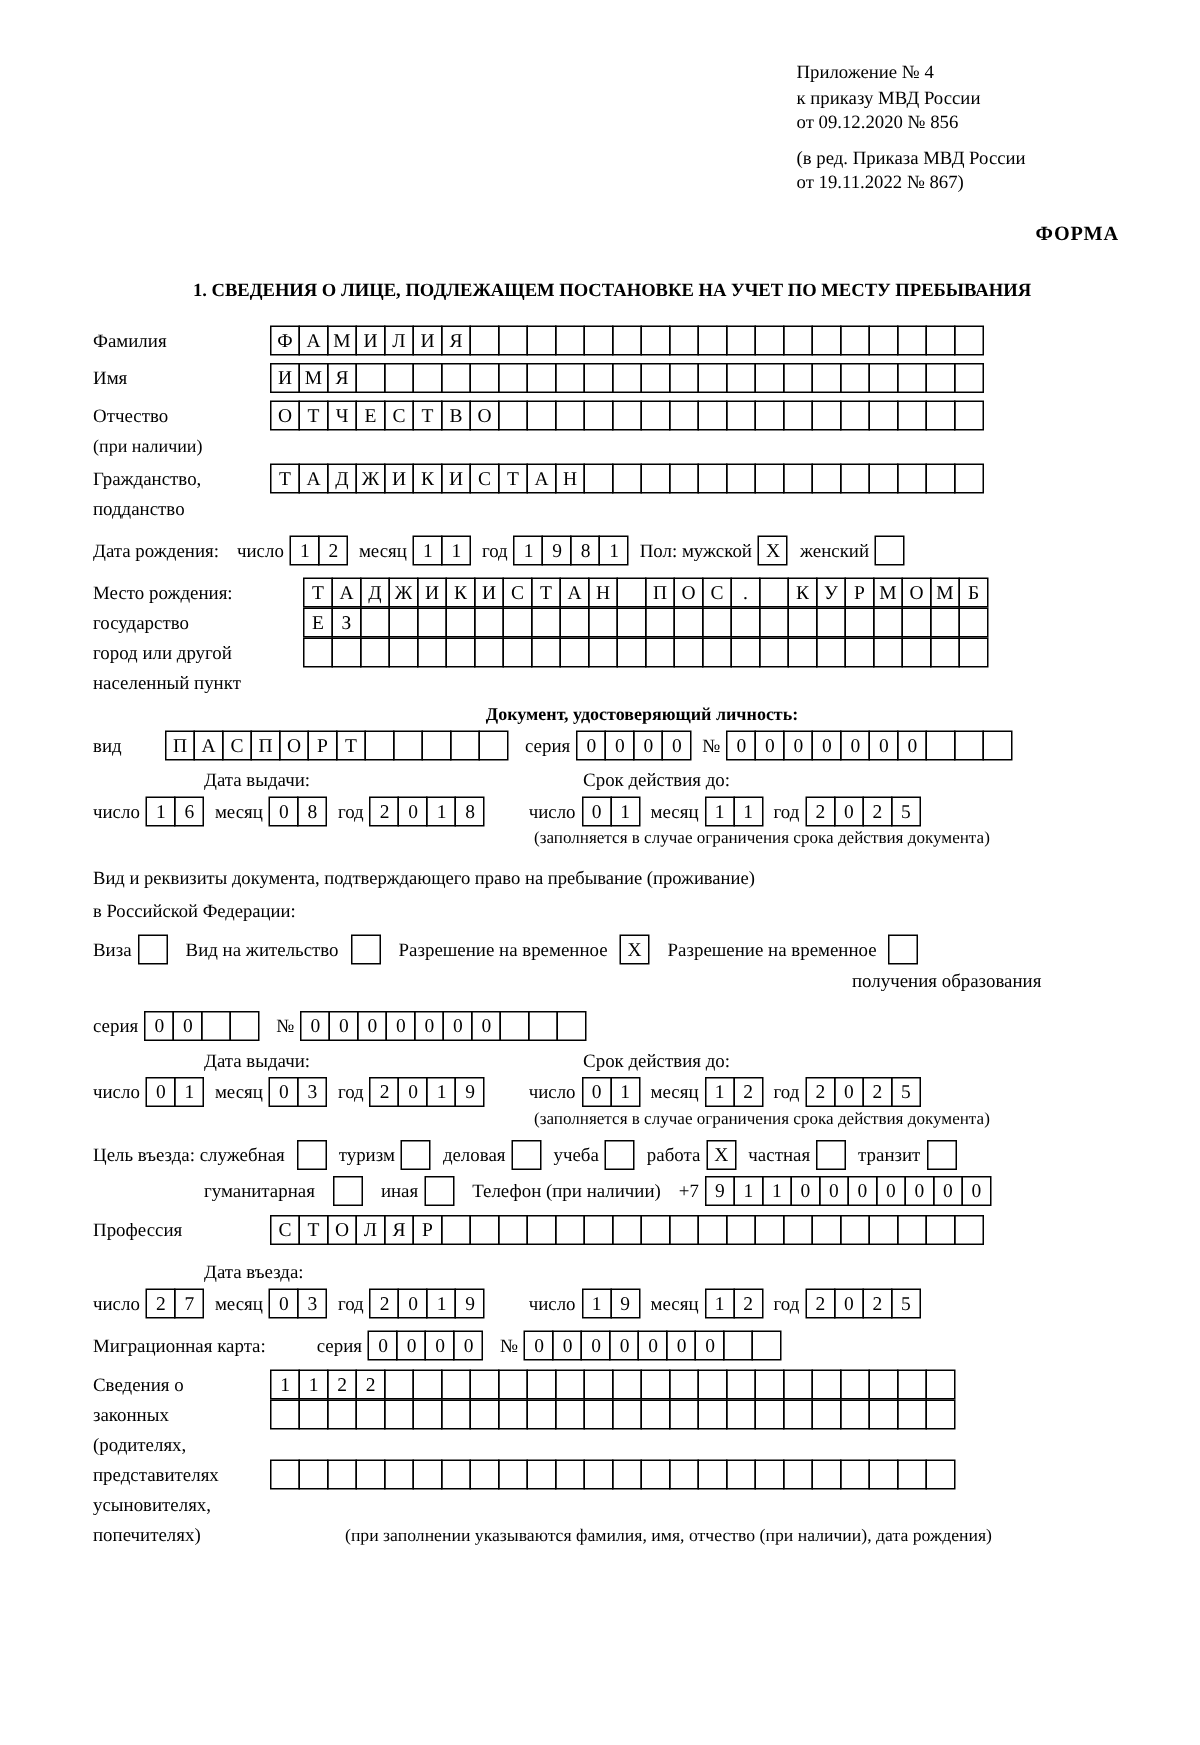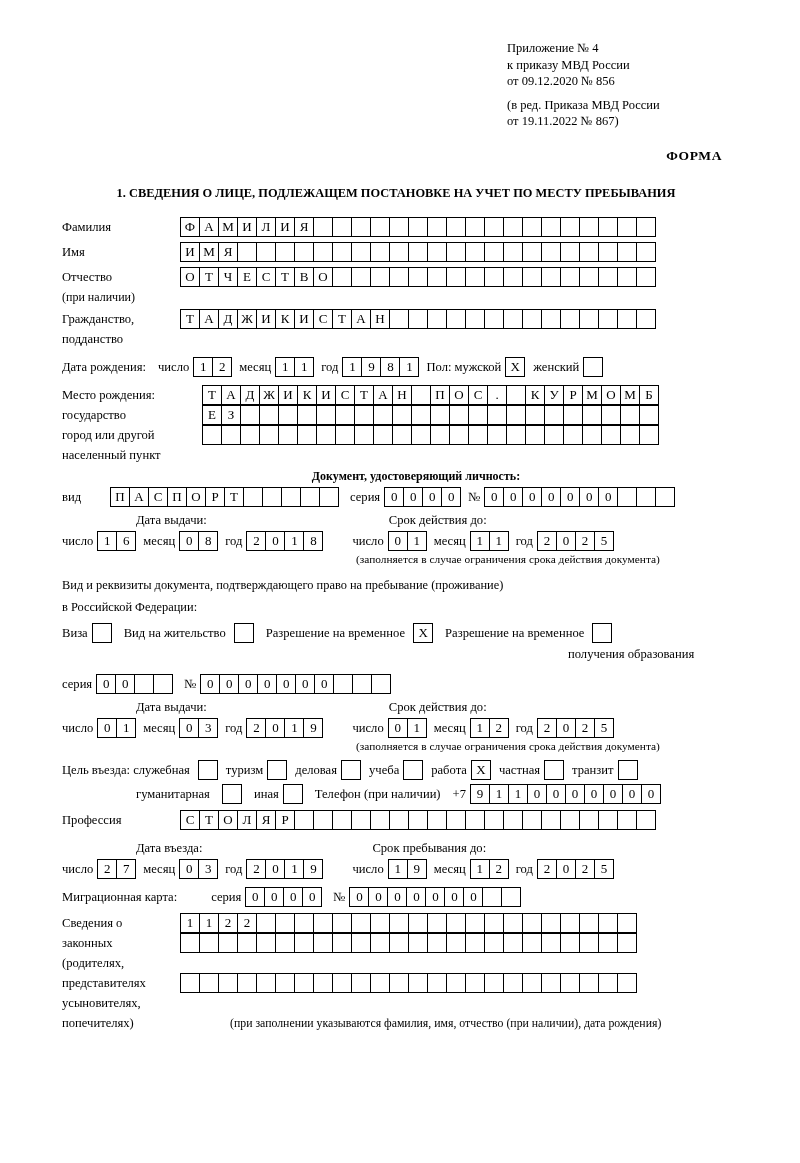--- a/index.html
+++ b/index.html
@@ -7,21 +7,21 @@
     width:800px;
     font-family:"Liberation Serif", serif;
     color:#000;
     -webkit-font-smoothing:none;
   }
   .page{
     position:relative;
     width:800px;
     height:1163px;
     box-sizing:border-box;
-    padding:40px 64px 10px 56px;
+    padding:40px 40px 10px 56px;
   }
   
   .hdr{
     text-align:left;
     font-size:12.5px;
     line-height:1.32;
     width:215px;
     margin-left:auto;
     margin-right:14px;
   }
@@ -592,21 +592,20 @@
         <div class="bx"></div>
         <div class="bx"></div>
         <div class="bx"></div>
         <div class="bx"></div>
         <div class="bx"></div>
       </div>
   </div>
 
   <div class="row" style="margin-top:8px">
     <div class="lbl" style="padding-left:80px">Дата въезда:</div>
-    <div class="lbl" style="padding-left:170px">Срок пребывания до:</div>
   </div>
 
   <div class="row fieldline" style="margin-top:1px">
     <div class="lbl" style="padding-left:6px">число</div>
     <div class="boxes ml4" id="eday">
         <div class="bx">2</div>
         <div class="bx">7</div>
       </div>
     <div class="lbl ml8">месяц</div>
     <div class="boxes ml4" id="emonth">

